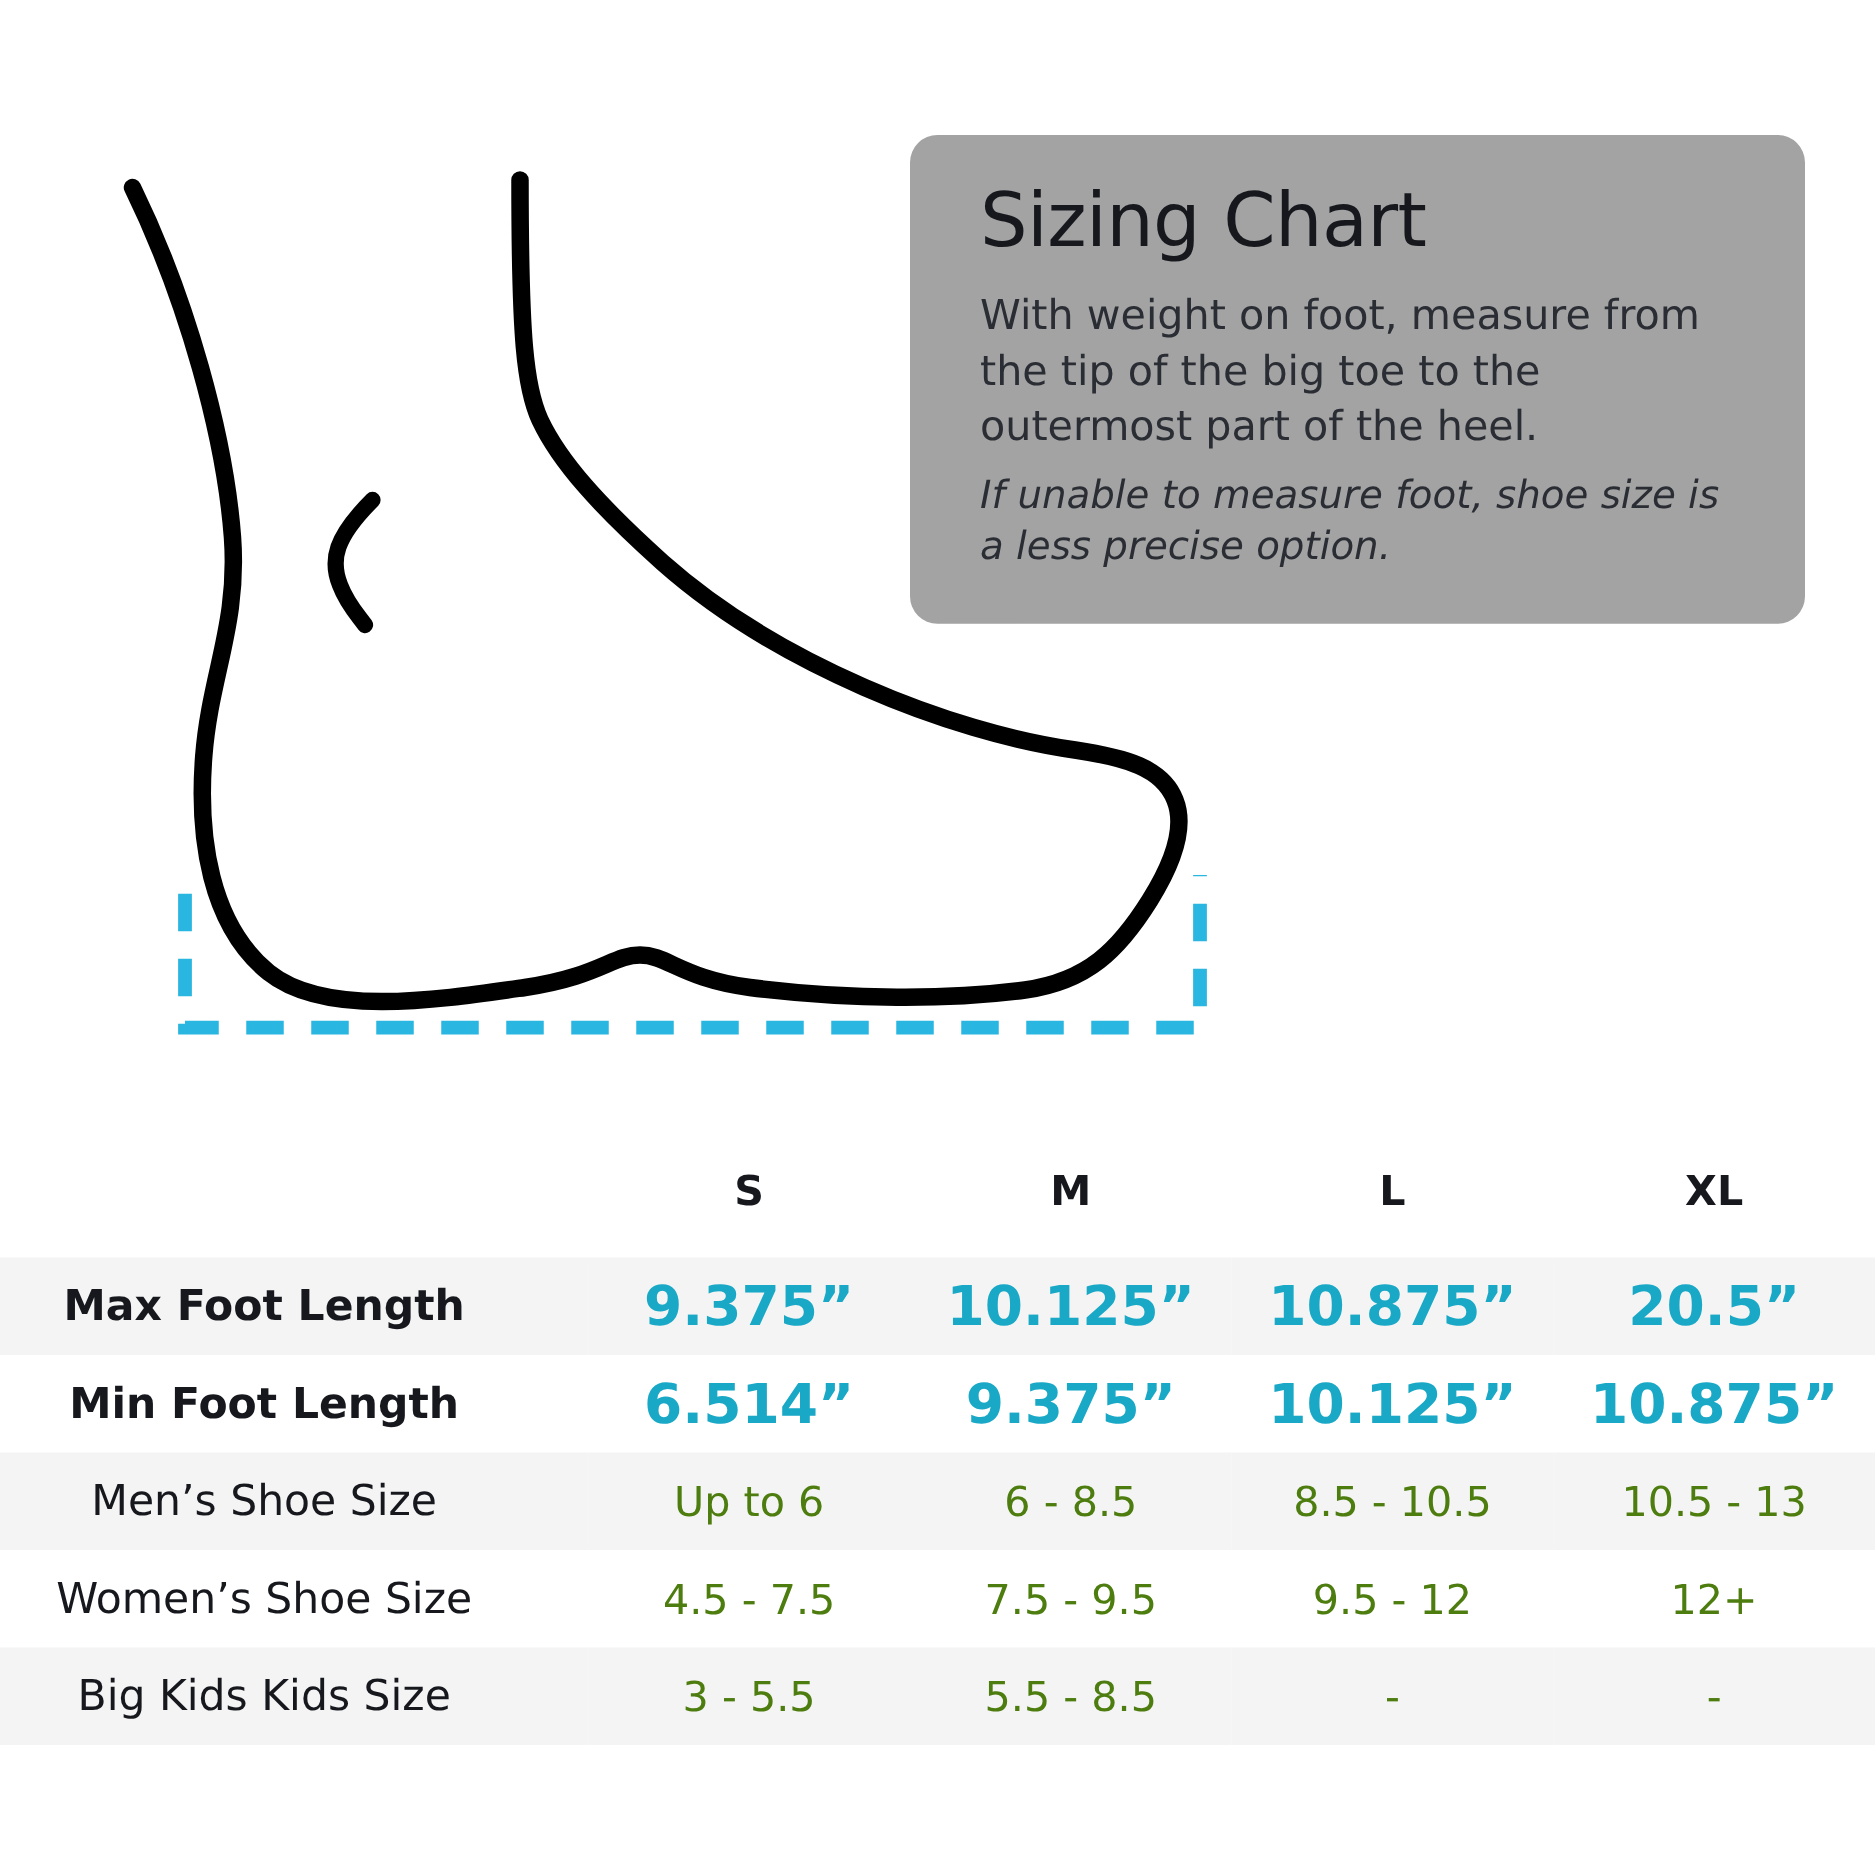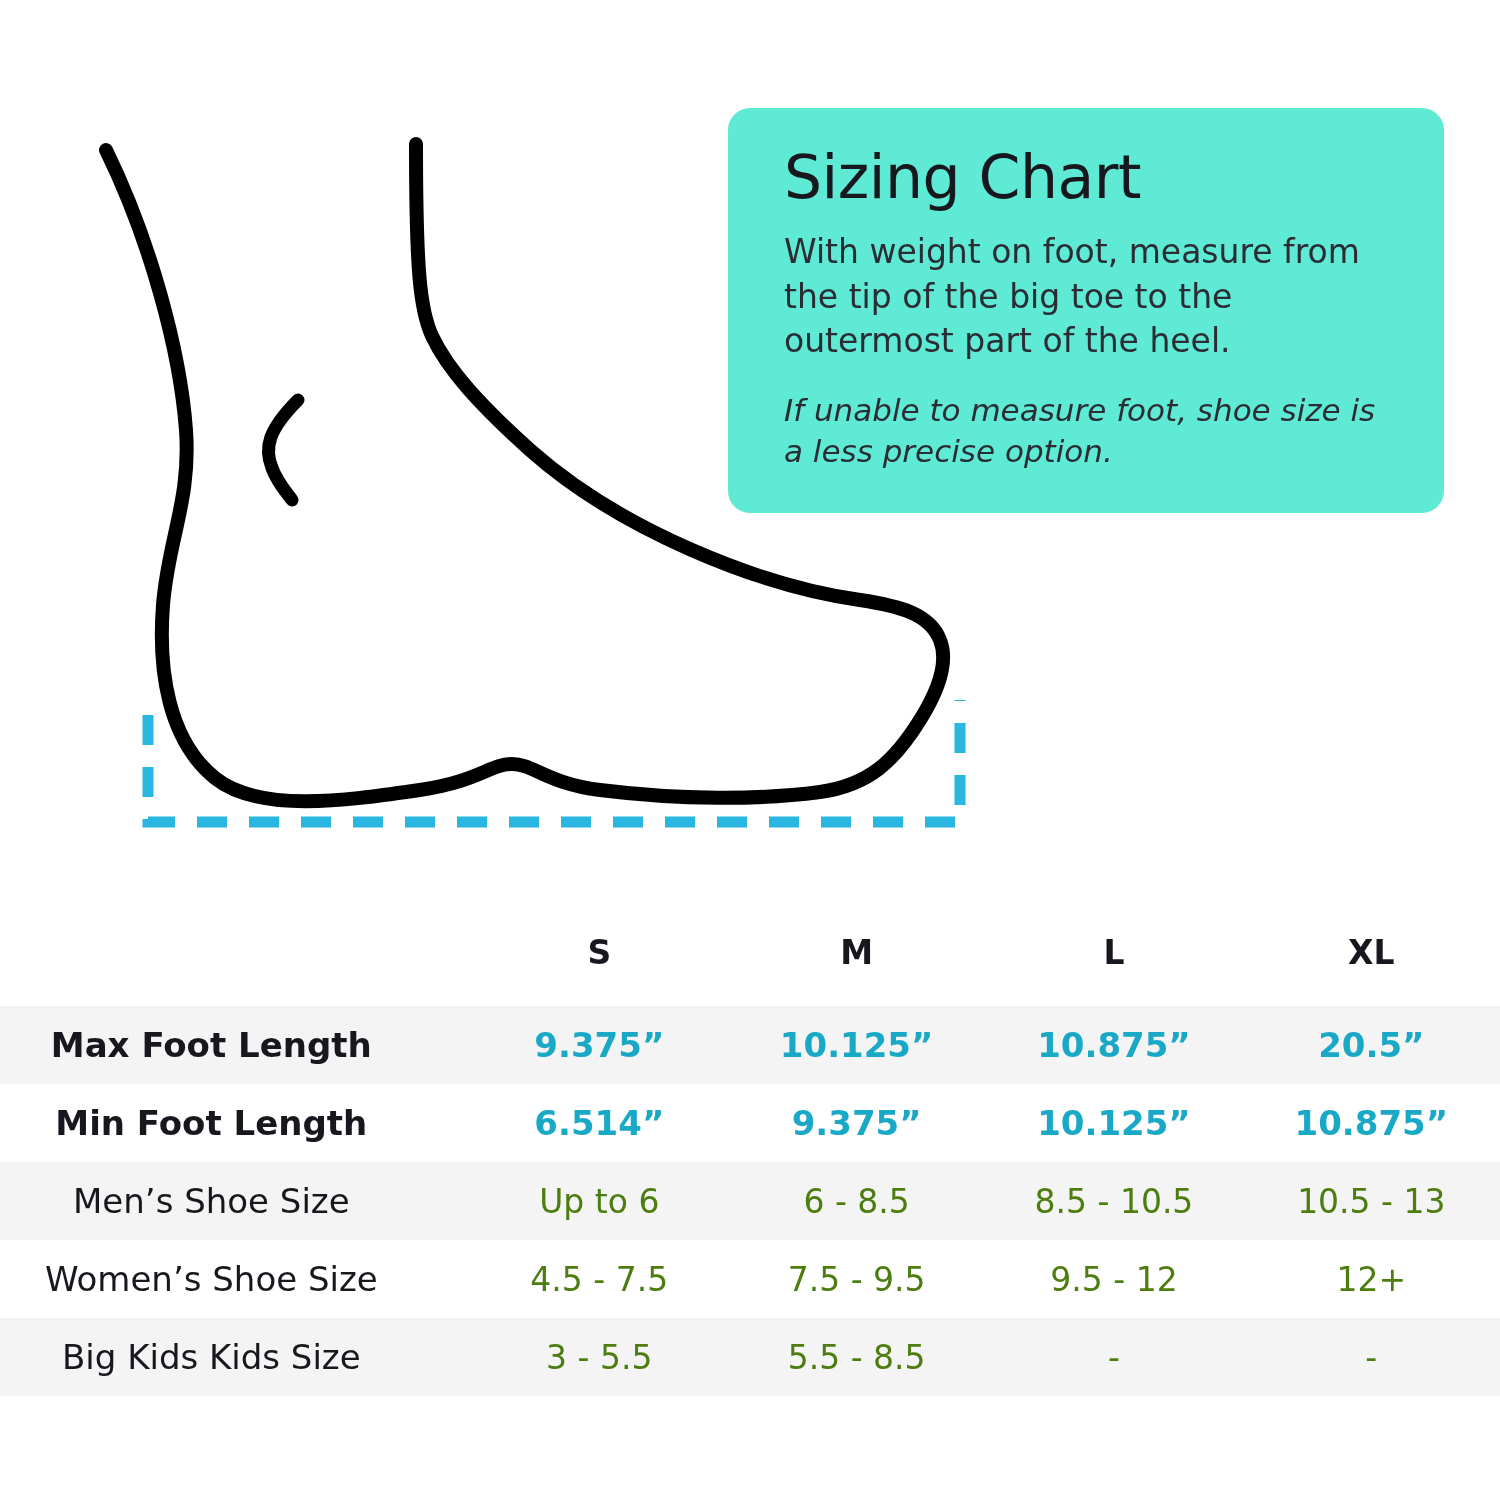--- a/index.html
+++ b/index.html
@@ -34,35 +34,35 @@
   }
 
   
   #info-card {
     position: absolute;
     left: 728px;
     top: 108px;
     width: 716px;
     box-sizing: border-box;
     padding: 34px 40px 40px 56px;
-    background: #5eead4;
+    background: #a3a3a3;
     border-radius: 22px;
   }
   #info-title {
     font-size: 60px;
     font-weight: 400;
     letter-spacing: -0.5px;
     margin: 0 0 18px 0;
     color: #16181d;
   }
   #info-desc {
     font-size: 33px;
     line-height: 1.35;
     color: #2a2d34;
-    margin: 0 0 26px 0;
+    margin: 0 0 12px 0;
     font-weight: 400;
   }
   #info-note {
     font-size: 31px;
     line-height: 1.35;
     color: #2a2d34;
     font-style: italic;
     margin: 0;
   }
 
@@ -100,21 +100,21 @@
     padding: 0;
   }
 
   td.row-label {
     text-align: right;
     padding-right: 48px;
     font-size: 34px;
     color: #16181d;
   }
   tr.bold-row td.row-label { font-weight: 700; }
-  tr.bold-row td.value { font-weight: 700; color: #19a8c6; font-size: 34px; }
+  tr.bold-row td.value { font-weight: 700; color: #19a8c6; font-size: 44px; }
   tr.norm-row td.row-label { font-weight: 400; }
   tr.norm-row td.value { font-weight: 400; color: #4d7c0f; font-size: 33px; }
 </style>
 </head>
 <body>
 
 <div id="illustration-area">
 
   <svg id="foot-svg" viewBox="0 0 960 760" xmlns="http://www.w3.org/2000/svg">
 

